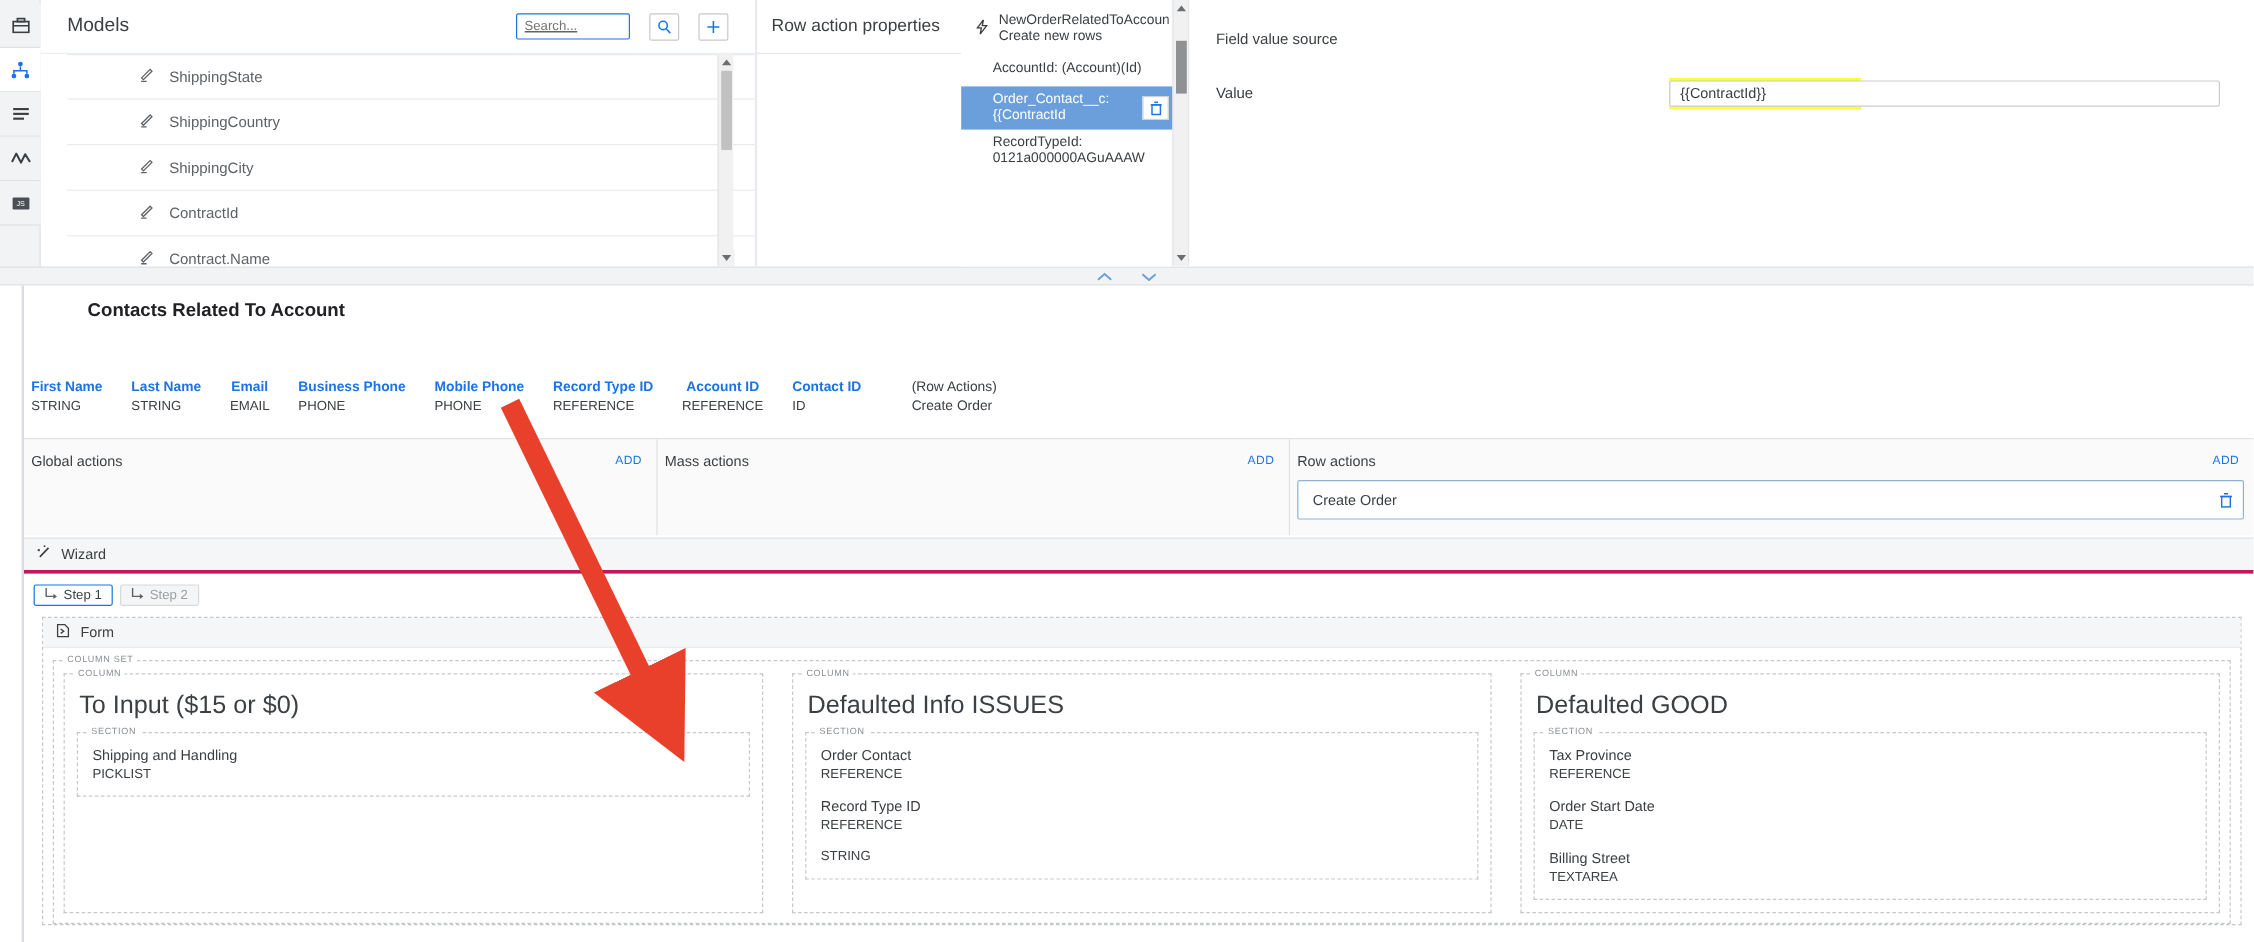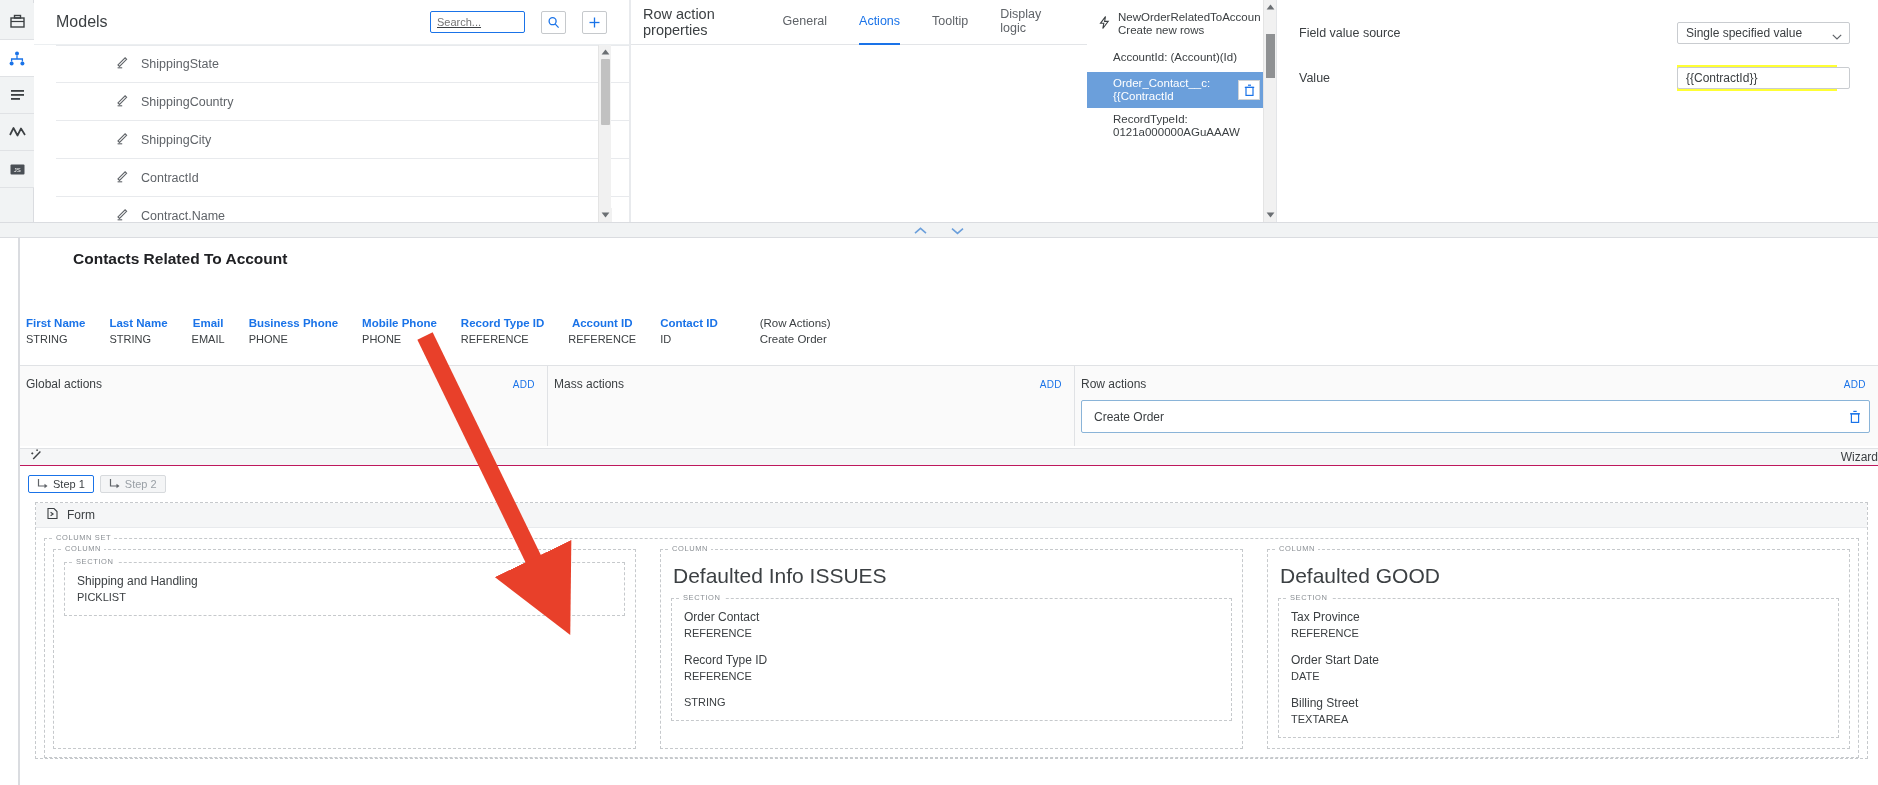--- a/index.html
+++ b/index.html
@@ -215,25 +215,24 @@
     font-size:12px; color:#3c4043;
   }
   .act-chip .chip-del {
     margin-left:auto; width: 30px; height: 31px;
     display:flex; align-items:center; justify-content:center; cursor:pointer;
     border-left: 1px solid transparent;
   }
 
   
   .wizard-head {
-    height: 18px; display:flex; align-items:center; gap:8px;
+    height: 30px; display:flex; align-items:center; gap:8px;
     padding-left: 10px;
-    background:#f5f6f7; border-top:1px solid #e0e2e5; border-bottom:1px solid #be185d;
+    background:#f5f6f7; border-top:1px solid #e0e2e5; border-bottom:3px solid #be185d;
     margin-top: 2px;
-    justify-content: space-between;
   }
   .wizard-label { font-size:12px; color:#3c4043; }
   .steps { display:flex; gap:6px; padding: 9px 0 0 8px; }
   .step {
     height: 18px; display:flex; align-items:center; gap:5px;
     padding: 0 8px; font-size:11px; border-radius:2px; cursor:pointer;
   }
   .step.active { border:1.4px solid #1a73e8; color:#3c4043; background:#fff; }
   .step.inactive { border:1px solid #d7dadd; color:#9aa0a6; background:#f4f5f6; }
 
@@ -374,26 +373,20 @@
           <svg width="9" height="6" viewBox="0 0 9 6">
               <polygon points="4.5,5.4 0.6,0.6 8.4,0.6" fill="#6b6f73"></polygon>
             </svg>
         </div>
       </div>
     </div>
 
     <div class="rap">
       <div class="rap-head">
         <div class="rap-title">Row action properties</div>
-        <div class="rap-tabs" id="rap-tabs">
-            <div class="rap-tab">General</div>
-            <div class="rap-tab active">Actions</div>
-            <div class="rap-tab">Tooltip</div>
-            <div class="rap-tab">Display logic</div>
-          </div>
       </div>
       <div class="rap-body">
 
         <div class="act-tree">
           <div id="act-tree-list">
               <div class="act-item">
                 <span><svg width="11" height="13" viewBox="0 0 11 13">
                     <polygon points="6.5,0.5 1.5,7.3 4.8,7.3 3.8,12.5 9.2,5.4 5.6,5.4" fill="none" stroke="#3c4043" stroke-width="1.1"></polygon>
                   </svg></span>
                 <span class="lbl">NewOrderRelatedToAccount: Create new rows</span>
@@ -428,30 +421,20 @@
                 </svg>
             </div>
           </div>
         </div>
 
         <div class="prop-form">
 
 
           <div class="prop-row">
             <div class="prop-label">Field value source</div>
-            <div class="prop-ctrl">
-              <div class="sel-wrap">
-                <input class="prop-select" type="text" readonly="" value="Single specified value" style="">
-                <span class="chev">
-                  <svg width="10" height="6" viewBox="0 0 10 6">
-                      <polyline points="0.8,0.9 5,5 9.2,0.9" fill="none" stroke="#5f6368" stroke-width="1.2"></polyline>
-                    </svg>
-                </span>
-              </div>
-            </div>
           </div>
 
           <div class="prop-row">
             <div class="prop-label">Value</div>
             <div class="hl-yellow"></div>
             <div class="prop-ctrl">
               <input class="prop-input" type="text" value="{{ContractId}}" style="">
             </div>
           </div>
 
@@ -591,20 +574,21 @@
               </svg>
           </span>
           <span class="form-label">Form</span>
         </div>
 
         <div class="colset">
           <span class="tag">COLUMN SET</span>
           <div style="display:flex; gap:24px; width:100%;" id="form-columns">
               <div class="col">
                 <span class="tag">COLUMN</span>
+                <div class="col-h">To Input ($15 or $0)</div>
                 <div class="section">
                   <span class="tag">SECTION</span>
                   <div class="fld">
                     <div class="fld-name">Shipping and Handling</div>
                     <div class="fld-type">PICKLIST</div>
                   </div>
                 </div>
               </div>
               <div class="col">
                 <span class="tag">COLUMN</span>

